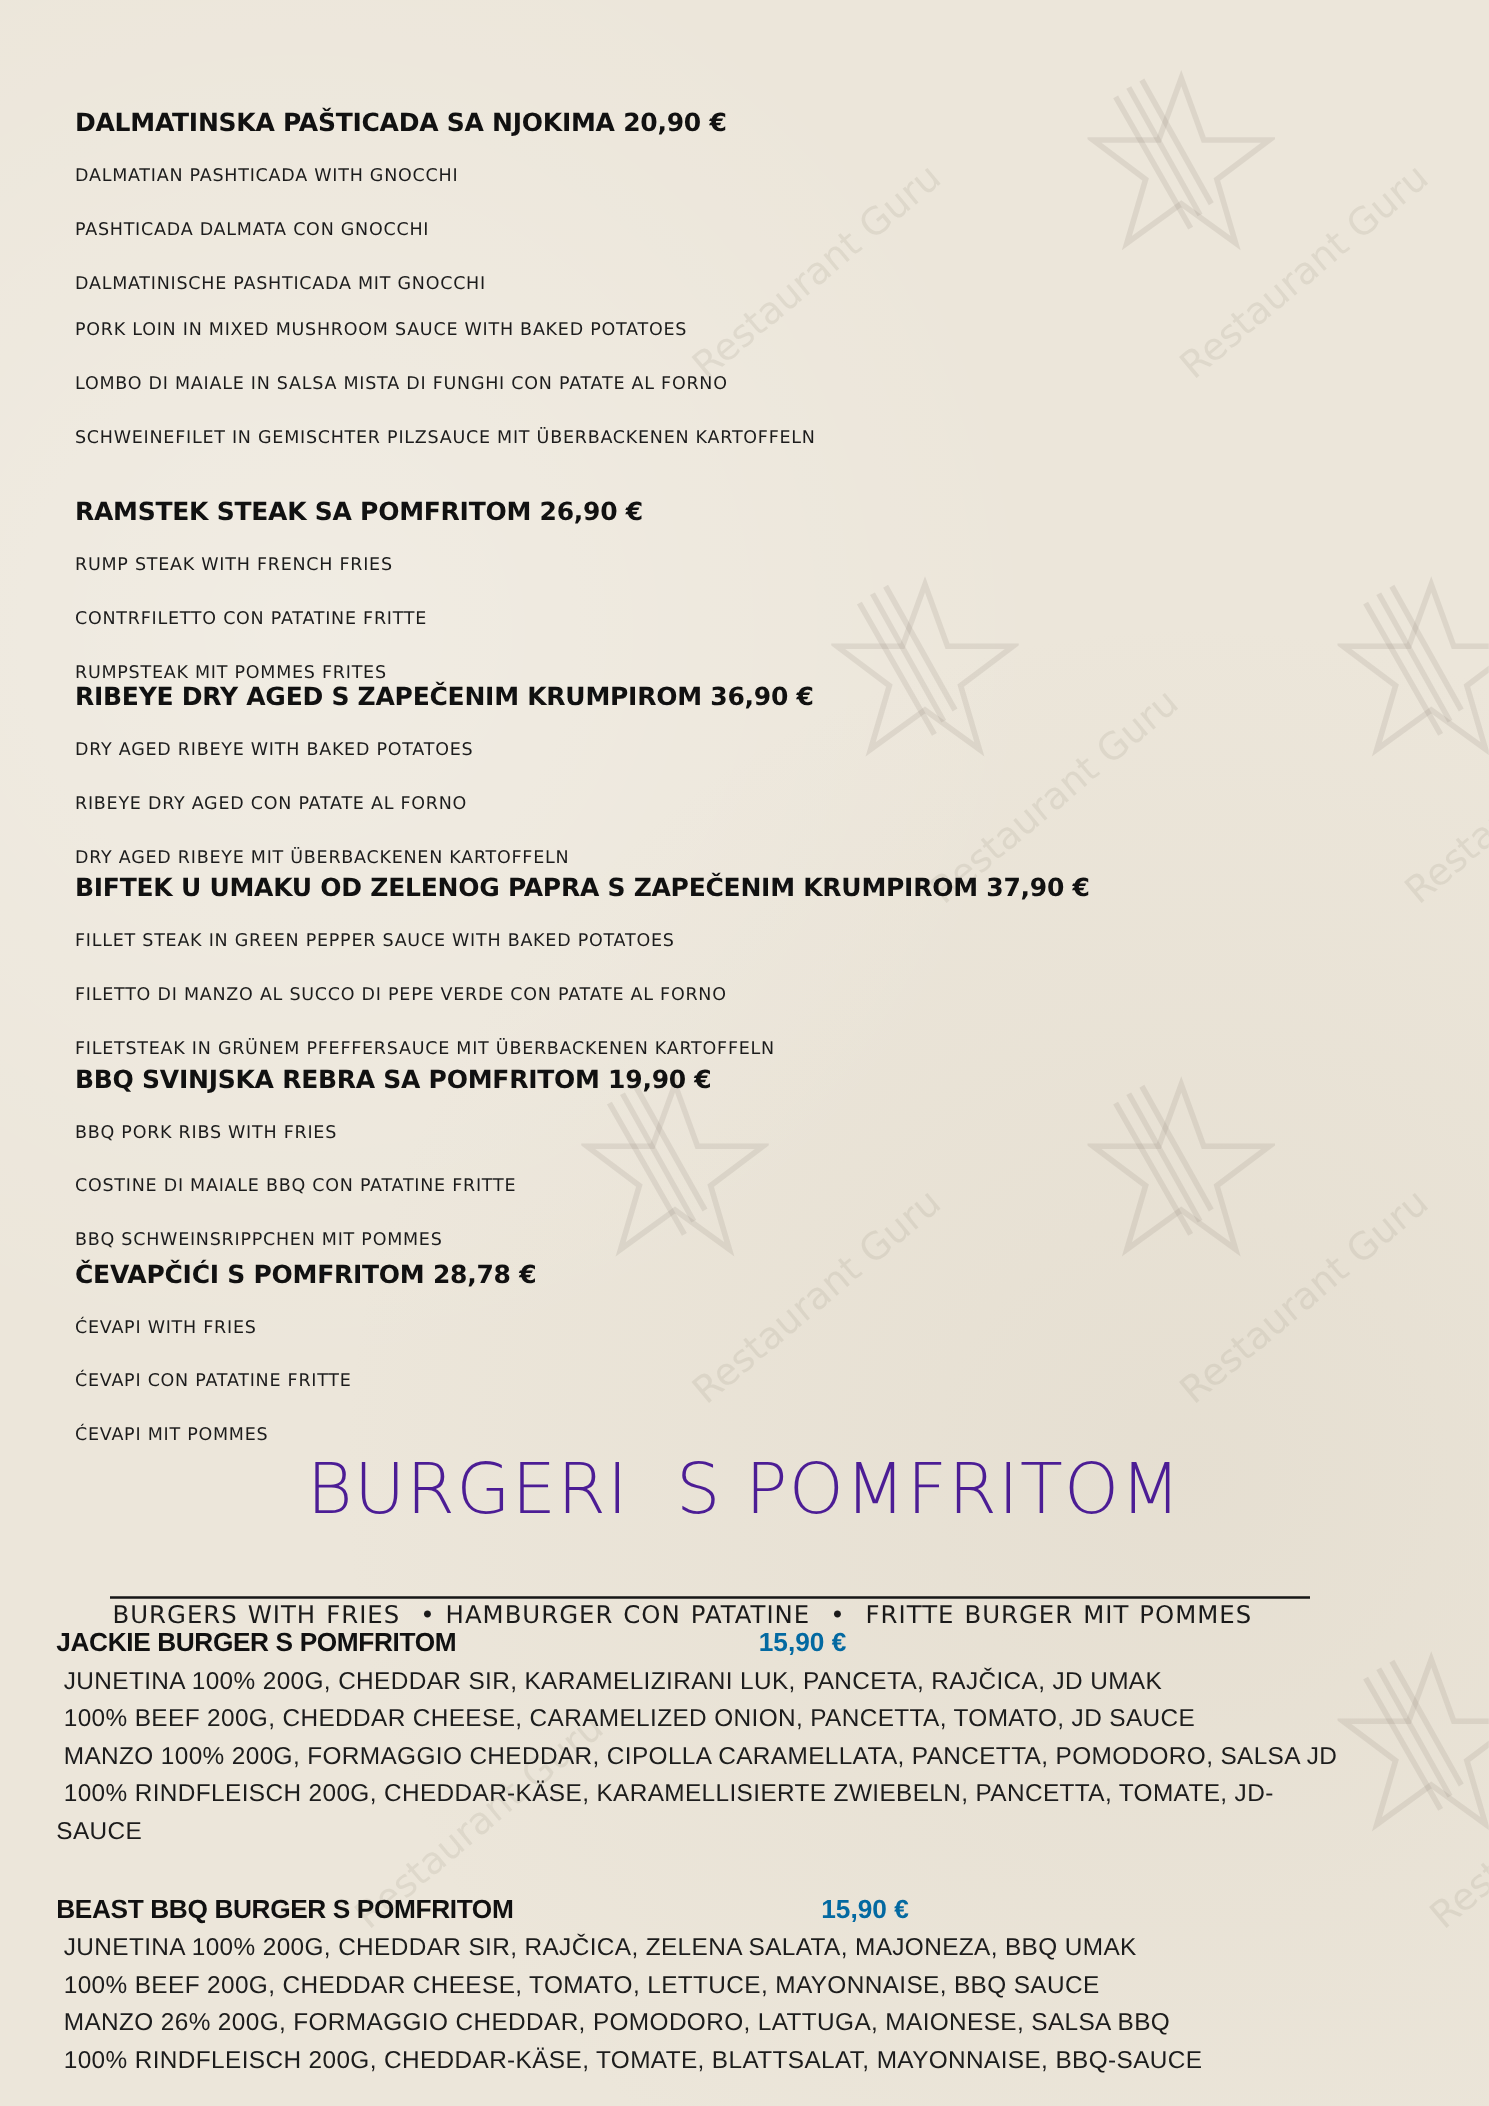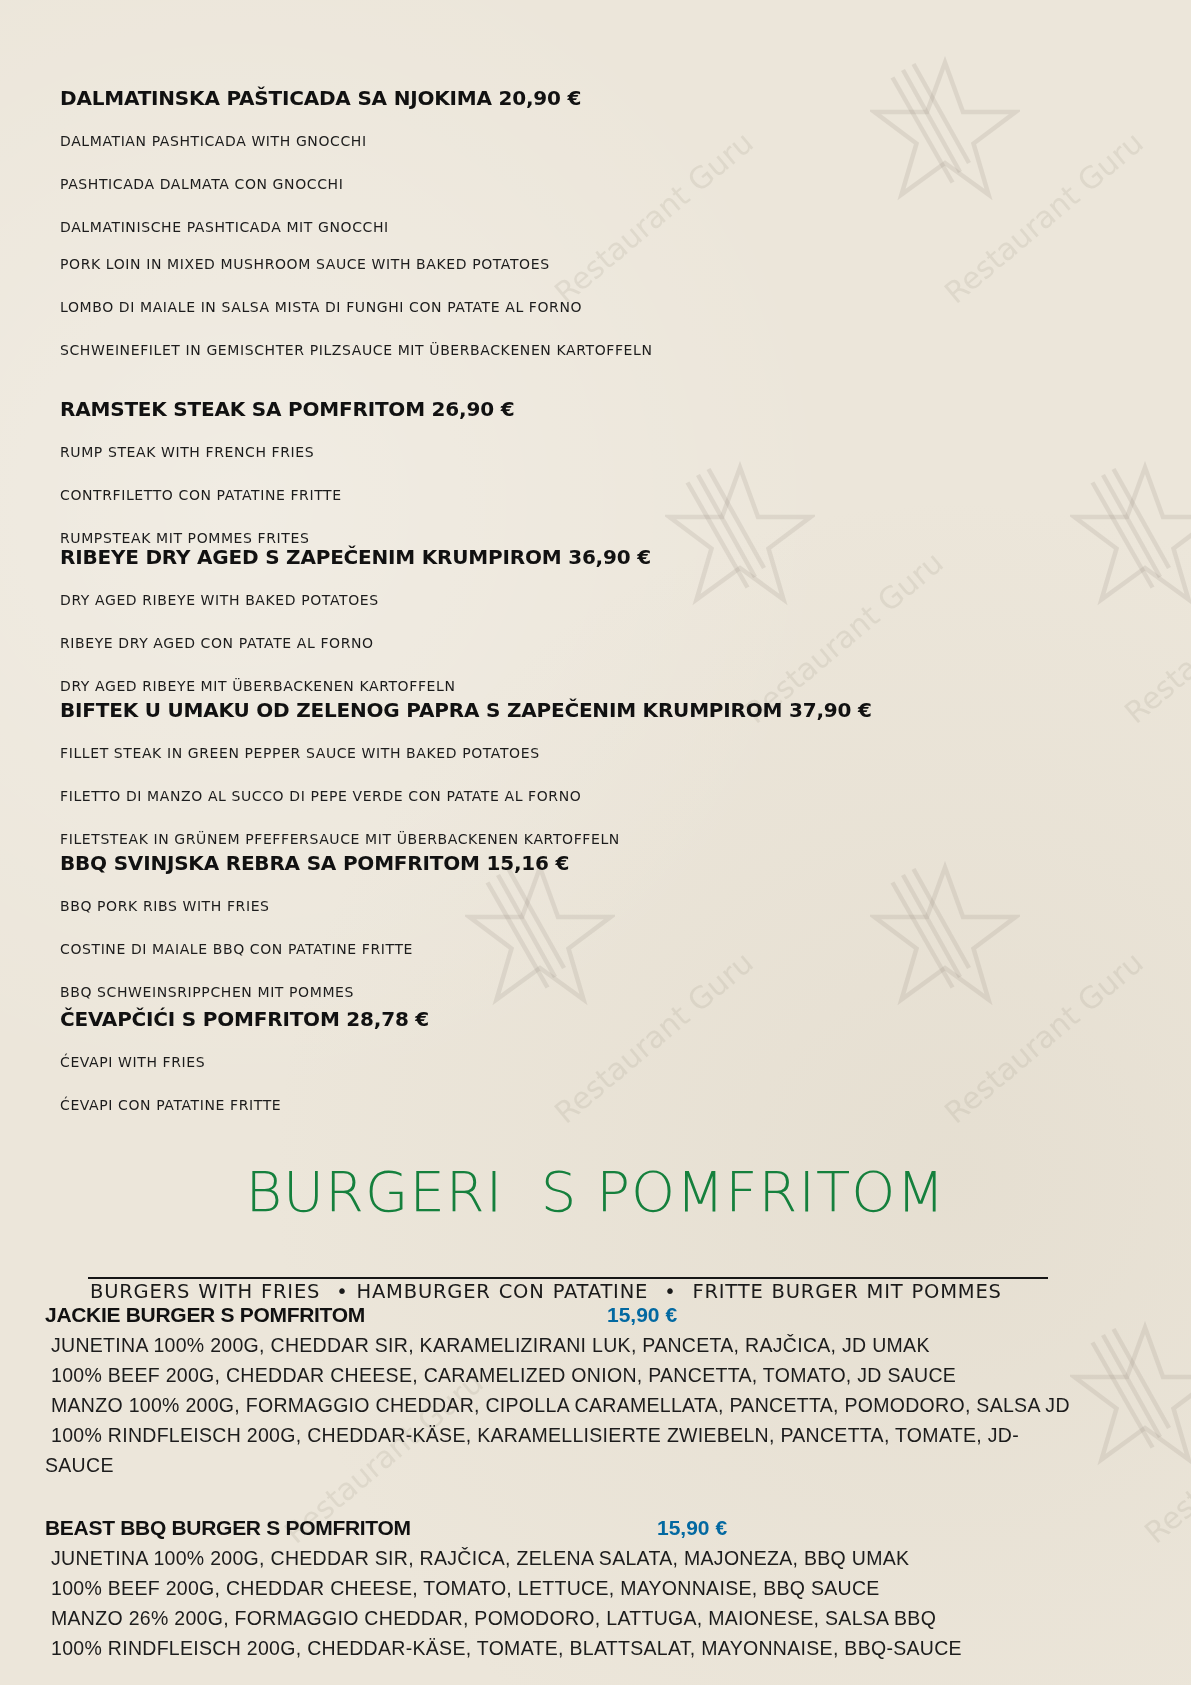--- a/index.html
+++ b/index.html
@@ -26,21 +26,21 @@
     font-size: 20px; letter-spacing: -0.2px; line-height: 30px;
     white-space: nowrap; color: #111;
   }
   .item .line {
     font-family: "DejaVu Sans", sans-serif; font-size: 14px;
     line-height: 30px; letter-spacing: 0.6px; white-space: nowrap; color: #1c1c1c; margin-top: 13px;
   }
   .section-title {
     position: absolute; left: 0; width: 1191px; top: 1158px; text-align: center;
     font-family: "DejaVu Sans", sans-serif; font-weight: 300;
-    font-size: 56px; letter-spacing: 1px; color: #15803d; line-height: 68px;
+    font-size: 56px; letter-spacing: 1px; color: #4c1d95; line-height: 68px;
   }
   .section-sub {
     position: absolute; left: 90px; top: 1280px;
     font-family: "DejaVu Sans", sans-serif; font-size: 19.5px; letter-spacing: 0.8px;
     white-space: nowrap; color: #1a1a1a; word-spacing: 1px;
   }
   .section-rule {
     position: absolute; left: 88px; top: 1277px; width: 960px; height: 2px; background: #161616;
   }
   .burger { position: absolute; left: 45px; }
@@ -122,29 +122,30 @@
   <div class="line">RIBEYE DRY AGED CON PATATE AL FORNO</div>
   <div class="line">DRY AGED RIBEYE MIT ÜBERBACKENEN KARTOFFELN</div>
 </div>
 <div class="item" style="top:695px">
   <div class="title">BIFTEK U UMAKU OD ZELENOG PAPRA S ZAPEČENIM KRUMPIROM 37,90 €</div>
   <div class="line">FILLET STEAK IN GREEN PEPPER SAUCE WITH BAKED POTATOES</div>
   <div class="line">FILETTO DI MANZO AL SUCCO DI PEPE VERDE CON PATATE AL FORNO</div>
   <div class="line">FILETSTEAK IN GRÜNEM PFEFFERSAUCE MIT ÜBERBACKENEN KARTOFFELN</div>
 </div>
 <div class="item" style="top:848px">
-  <div class="title">BBQ SVINJSKA REBRA SA POMFRITOM 15,16 €</div>
+  <div class="title">BBQ SVINJSKA REBRA SA POMFRITOM 19,90 €</div>
   <div class="line">BBQ PORK RIBS WITH FRIES</div>
   <div class="line">COSTINE DI MAIALE BBQ CON PATATINE FRITTE</div>
   <div class="line">BBQ SCHWEINSRIPPCHEN MIT POMMES</div>
 </div>
 <div class="item" style="top:1004px">
   <div class="title">ČEVAPČIĆI S POMFRITOM 28,78 €</div>
   <div class="line">ĆEVAPI WITH FRIES</div>
   <div class="line">ĆEVAPI CON PATATINE FRITTE</div>
+  <div class="line">ĆEVAPI MIT POMMES</div>
 </div>
 
 <div class="section-title" style="white-space:pre">BURGERI  S POMFRITOM</div>
 <div class="section-sub" style="white-space:pre">BURGERS WITH FRIES  • HAMBURGER CON PATATINE  •  FRITTE BURGER MIT POMMES</div>
 <div class="section-rule"></div>
 
 <div class="burger" style="top:1300px">
   <div class="head">
     <span class="title">JACKIE BURGER S POMFRITOM</span>
     <span class="price" style="left:562px">15,90 €</span>

